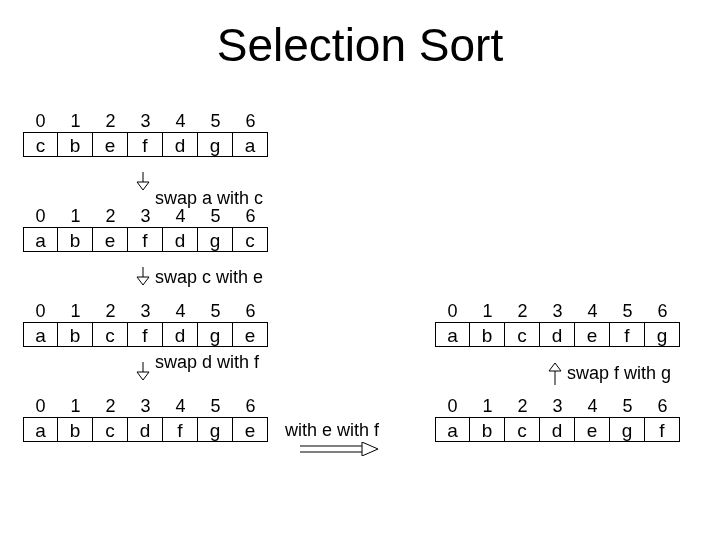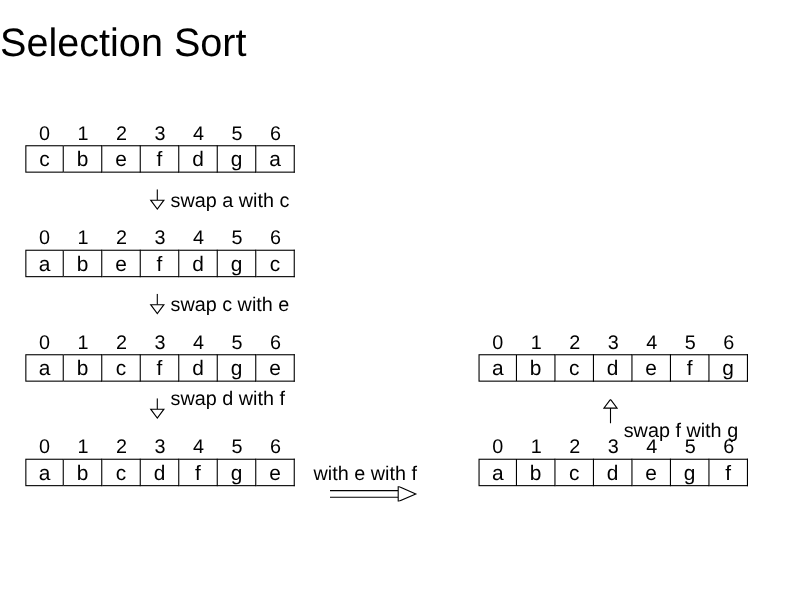--- a/index.html
+++ b/index.html
@@ -5,21 +5,22 @@
   body {
     margin: 0;
     padding: 0;
     width: 720px;
     height: 540px;
     font-family: Arial, sans-serif;
     background: #fff;
     position: relative;
   }
   .title {
-    font-size: 36px;
+    text-align: center;
+    font-size: 46px;
     padding-top: 18px;
     padding-bottom: 10px;
   }
   .array-block {
     position: absolute;
   }
   .idx-row {
     display: flex;
   }
   .val-row {
@@ -76,21 +77,21 @@
     <div class="val-cell">d</div>
     <div class="val-cell">g</div>
     <div class="val-cell">a</div>
   </div>
 </div>
 
 <svg class="arrow" style="left:135px; top:172px;" width="16" height="20">
   <line x1="8" y1="0" x2="8" y2="10" stroke="#000" stroke-width="1"></line>
   <polygon points="2,10 14,10 8,18" fill="#fff" stroke="#000" stroke-width="1"></polygon>
 </svg>
-<div class="swap-label" style="left:155px; top:172px;">swap a with c</div>
+<div class="swap-label" style="left:155px; top:188px;">swap a with c</div>
 
 <div class="array-block" style="left:23px; top:205px;">
   <div class="idx-row">
     <div class="idx-cell">0</div>
     <div class="idx-cell">1</div>
     <div class="idx-cell">2</div>
     <div class="idx-cell">3</div>
     <div class="idx-cell">4</div>
     <div class="idx-cell">5</div>
     <div class="idx-cell">6</div>
@@ -185,21 +186,21 @@
     <div class="val-cell">e</div>
     <div class="val-cell">g</div>
     <div class="val-cell">f</div>
   </div>
 </div>
 
 <svg class="arrow" style="left:547px; top:363px;" width="16" height="22">
   <polygon points="2,8 14,8 8,0" fill="#fff" stroke="#000" stroke-width="1"></polygon>
   <line x1="8" y1="8" x2="8" y2="22" stroke="#000" stroke-width="1"></line>
 </svg>
-<div class="swap-label" style="left:567px; top:381px;">swap f with g</div>
+<div class="swap-label" style="left:567px; top:363px;">swap f with g</div>
 
 <div class="array-block" style="left:435px; top:300px;">
   <div class="idx-row">
     <div class="idx-cell">0</div>
     <div class="idx-cell">1</div>
     <div class="idx-cell">2</div>
     <div class="idx-cell">3</div>
     <div class="idx-cell">4</div>
     <div class="idx-cell">5</div>
     <div class="idx-cell">6</div>

